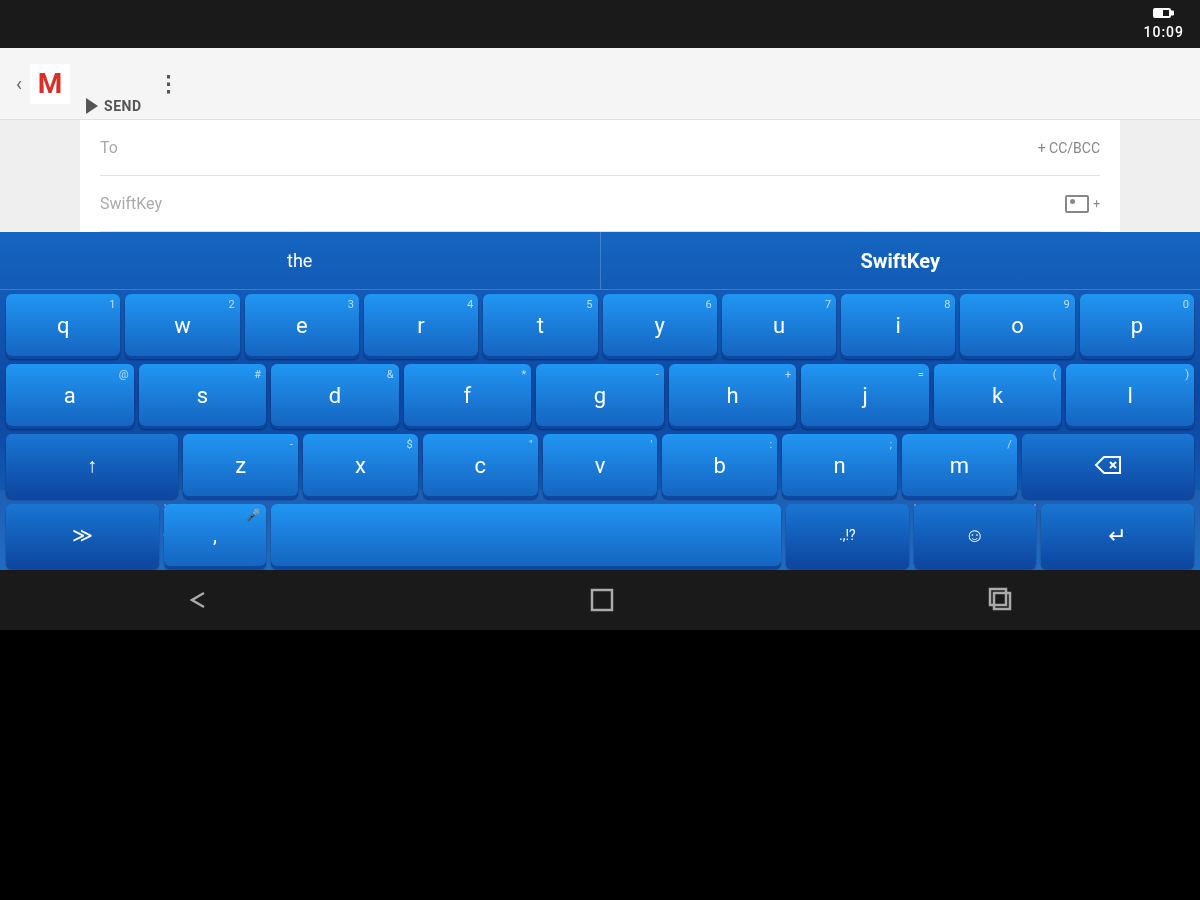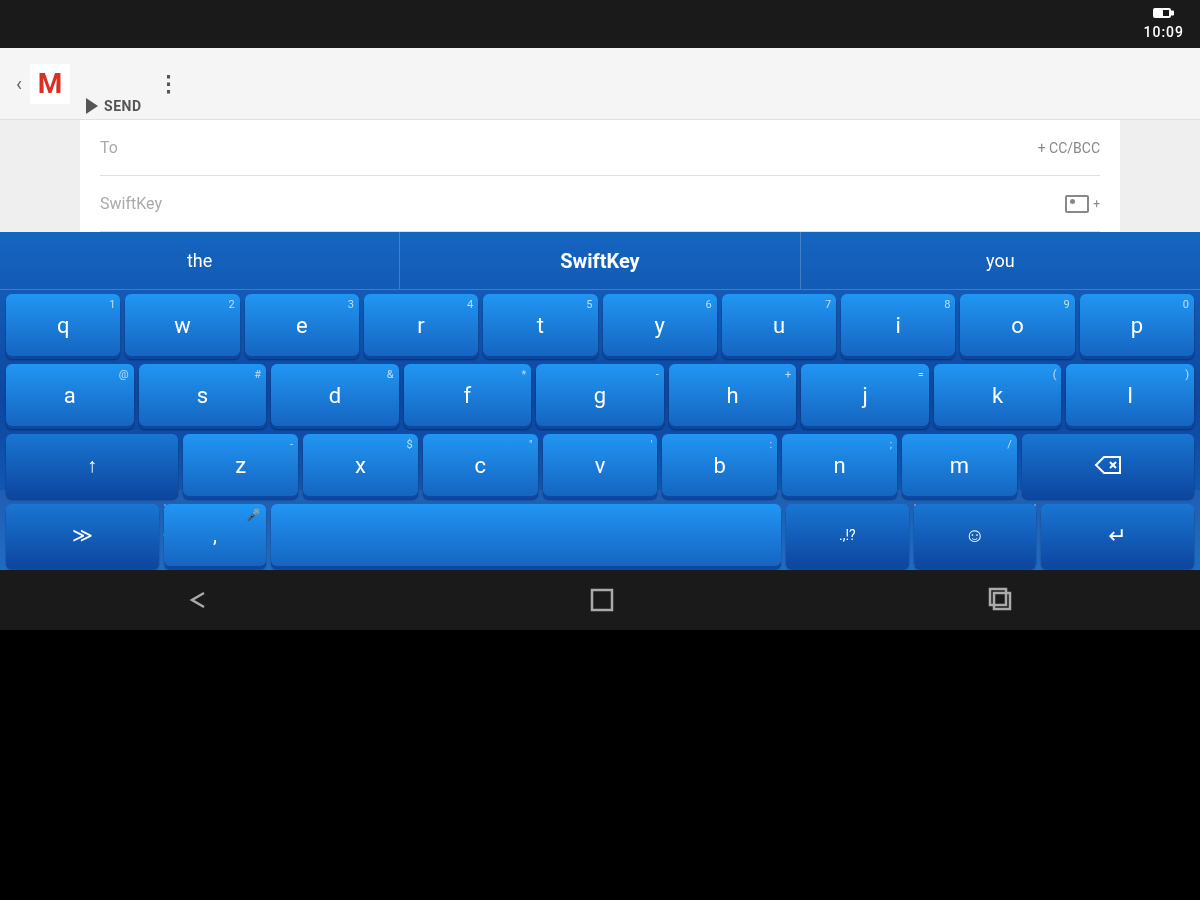--- a/index.html
+++ b/index.html
@@ -399,21 +399,20 @@
     </div>
 
   </div>
 </div>
 
 <div class="keyboard">
 
   <div class="suggestion-bar">
     <div class="suggestion-item">the</div>
     <div class="suggestion-item center">SwiftKey</div>
-    <div class="suggestion-item">you</div>
   </div>
 
   <div class="key-row">
     <div class="key key-normal">q<span class="super">1</span></div>
     <div class="key key-normal">w<span class="super">2</span></div>
     <div class="key key-normal">e<span class="super">3</span></div>
     <div class="key key-normal">r<span class="super">4</span></div>
     <div class="key key-normal">t<span class="super">5</span></div>
     <div class="key key-normal">y<span class="super">6</span></div>
     <div class="key key-normal">u<span class="super">7</span></div>

